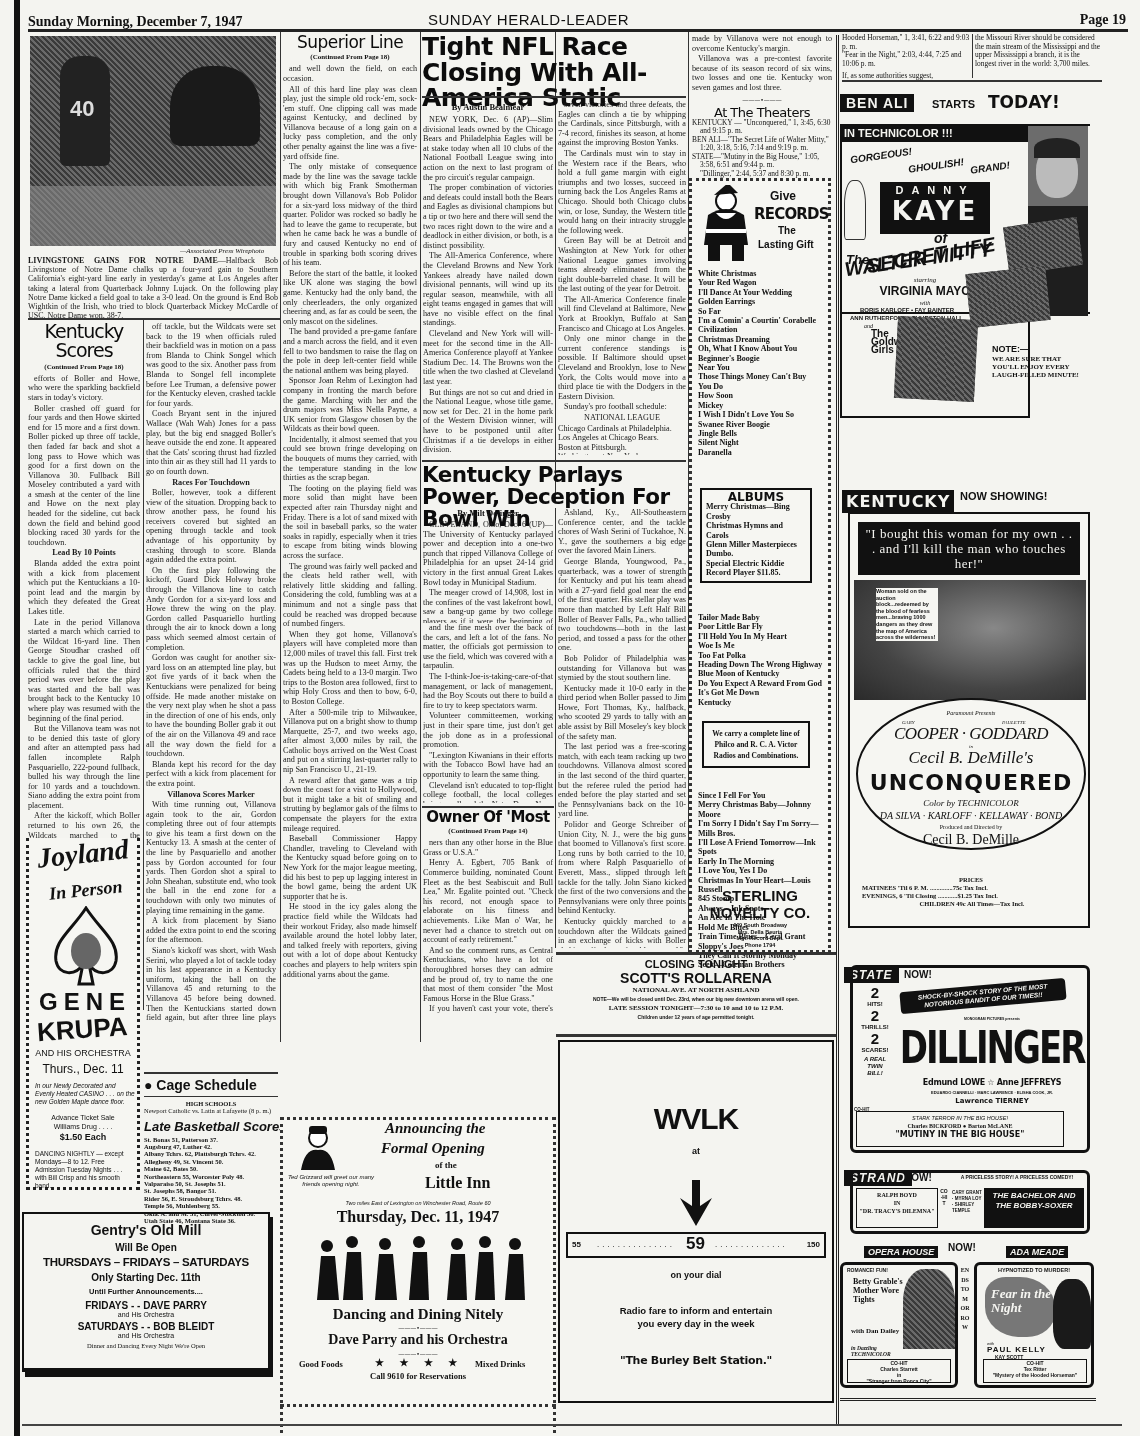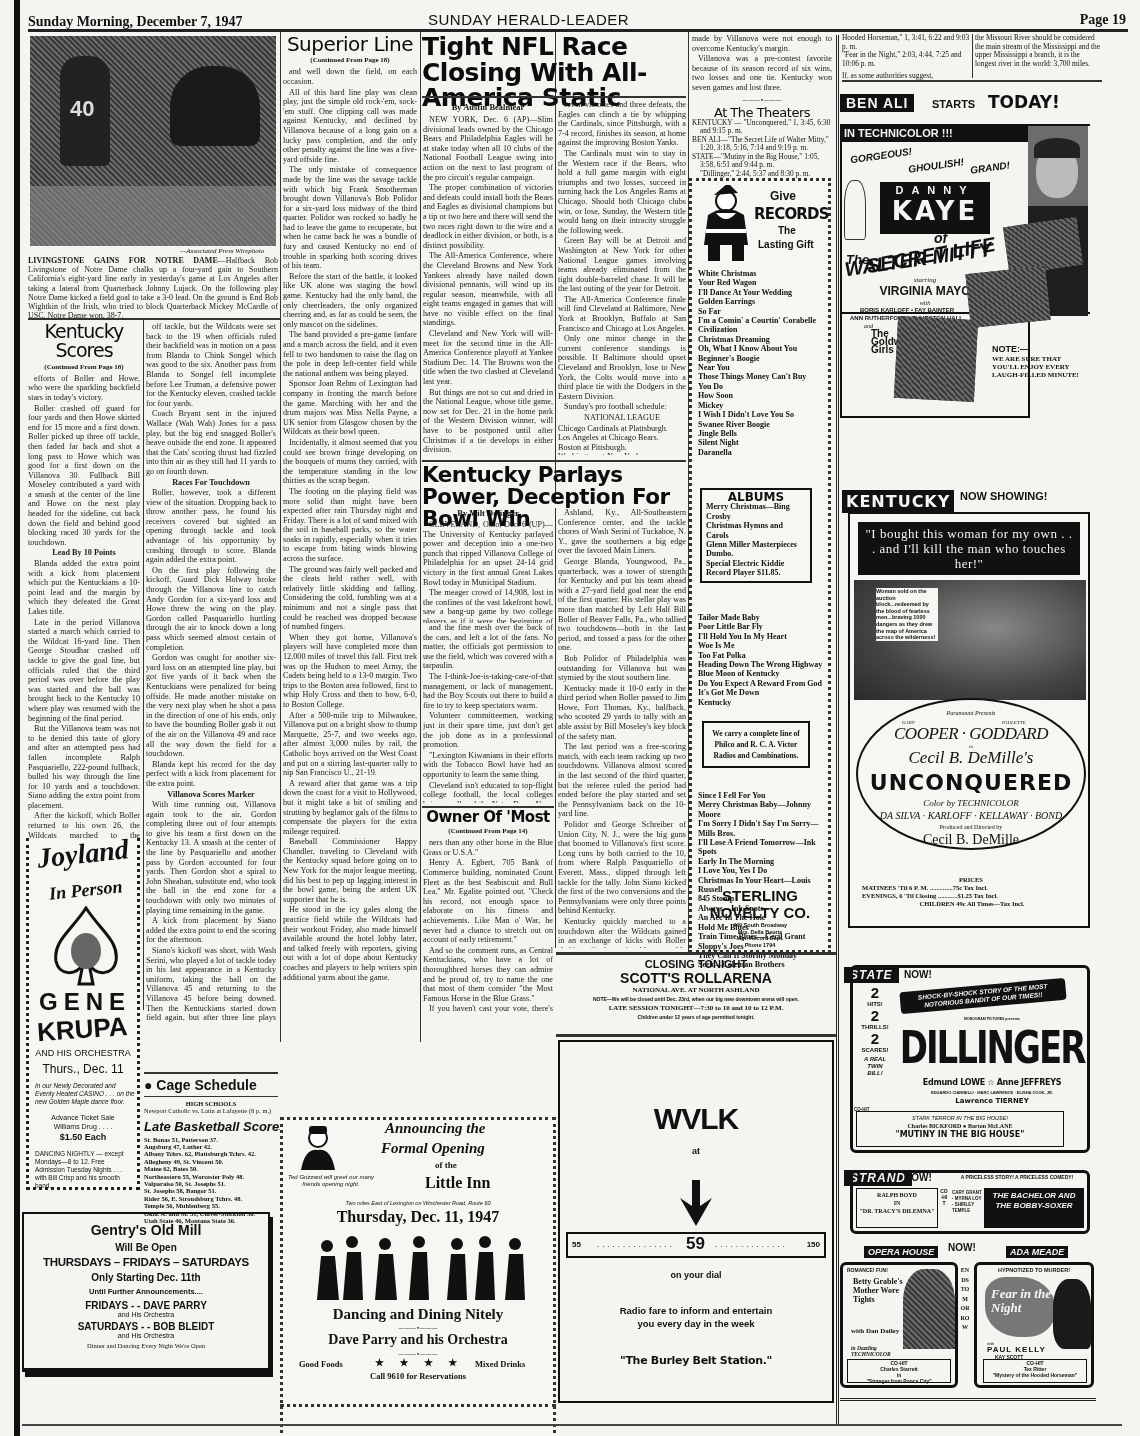--- a/index.html
+++ b/index.html
@@ -144,21 +144,21 @@
   <div class="sans bold center" style="font-size:10px; margin-top:4px;">Only Starting Dec. 11th</div>
   <div class="sans bold center" style="font-size:7.5px; margin-top:4px;">Until Further Announcements....</div>
   <div class="sans bold center" style="font-size:10px; margin-top:4px;">FRIDAYS - - DAVE PARRY</div>
   <div class="sans center" style="font-size:7px;">and His Orchestra</div>
   <div class="sans bold center" style="font-size:10px; margin-top:3px;">SATURDAYS - - BOB BLEIDT</div>
   <div class="sans center" style="font-size:7px;">and His Orchestra</div>
   <div class="serif center" style="font-size:6.5px; margin-top:3px;">Dinner and Dancing Every Night We're Open</div>
 </div>
 
 <div class="abs" style="left:283px; top:34px; width:134px; height:975px; overflow:hidden;">
-  <div class="headline center" style="font-size:20px; font-weight:normal;">Superior Line</div>
+  <div class="headline center" style="font-size:17px; font-weight:normal;">Superior Line</div>
   <div class="cont">(Continued From Page 18)</div>
   <div class="body-text">
     <p>and well down the field, on each occasion.</p>
     <p>All of this hard line play was clean play, just the simple old rock-'em, sock-'em stuff. One clipping call was made against Kentucky, and declined by Villanova because of a long gain on a lucky pass completion, and the only other penalty against the line was a five-yard offside fine.</p>
     <p>The only mistake of consequence made by the line was the savage tackle with which big Frank Smotherman brought down Villanova's Bob Polidor for a six-yard loss midway of the third quarter. Polidor was rocked so badly he had to leave the game to recuperate, but when he came back he was a bundle of fury and caused Kentucky no end of trouble in sparking both scoring drives of his team.</p>
     <p>Before the start of the battle, it looked like UK alone was staging the bowl game. Kentucky had the only band, the only cheerleaders, the only organized cheering and, as far as could be seen, the only mascot on the sidelines.</p>
     <p>The band provided a pre-game fanfare and a march across the field, and it even fell to two bandsmen to raise the flag on the pole in deep left-center field while the national anthem was being played.</p>
     <p>Sponsor Joan Rehm of Lexington had company in fronting the march before the game. Marching with her and the drum majors was Miss Nella Payne, a UK senior from Glasgow chosen by the Wildcats as their bowl queen.</p>
     <p>Incidentally, it almost seemed that you could see brown fringe developing on the bouquets of mums they carried, with the temperature standing in the low thirties as the scrap began.</p>
     <p>The footing on the playing field was more solid than might have been expected after rain Thursday night and Friday. There is a lot of sand mixed with the soil in baseball parks, so the water soaks in rapidly, especially when it tries to escape from biting winds blowing across the surface.</p>
@@ -187,21 +187,21 @@
 </div>
 <div class="abs" style="left:558px; top:100px; width:128px; height:355px; overflow:hidden;">
   <div class="body-text">
     <p>seven victories and three defeats, the Eagles can clinch a tie by whipping the Cardinals, since Pittsburgh, with a 7-4 record, finishes its season, at home against the improving Boston Yanks.</p>
     <p>The Cardinals must win to stay in the Western race if the Bears, who hold a full game margin with eight triumphs and two losses, succeed in turning back the Los Angeles Rams at Chicago. Should both Chicago clubs win, or lose, Sunday, the Western title would hang on their intracity struggle the following week.</p>
     <p>Green Bay will be at Detroit and Washington at New York for other National League games involving teams already eliminated from the tight double-barreled chase. It will be the last outing of the year for Detroit.</p>
     <p>The All-America Conference finale will find Cleveland at Baltimore, New York at Brooklyn, Buffalo at San Francisco and Chicago at Los Angeles.</p>
     <p>Only one minor change in the current conference standings is possible. If Baltimore should upset Cleveland and Brooklyn, lose to New York, the Colts would move into a third place tie with the Dodgers in the Eastern Division.</p>
     <p>Sunday's pro football schedule:</p>
     <p class="center" style="text-indent:0">NATIONAL LEAGUE</p>
-    <div>Chicago Cardinals at Plattsburgh.</div>
+    <div>Chicago Cardinals at Philadelphia.</div>
     <div>Los Angeles at Chicago Bears.</div>
     <div>Boston at Pittsburgh.</div>
     <div>Washington at New York.</div>
 
   </div>
 </div>
 
 <div class="rule-h" style="left:422px; top:460px; width:264px; height:2px;"></div>
 <div class="abs headline" style="left:422px; top:464px; width:268px; font-size:21.5px;">Kentucky Parlays Power, Deception For Bowl Win</div>
 <div class="abs" style="left:423px; top:508px; width:130px; height:115px; overflow:hidden;">

